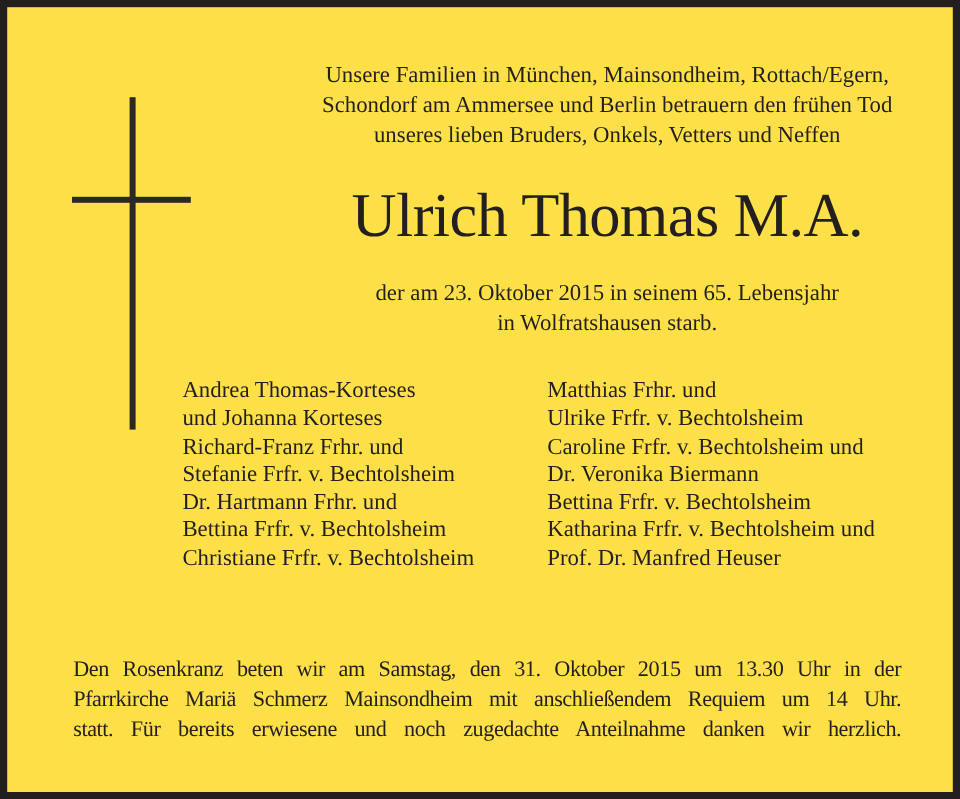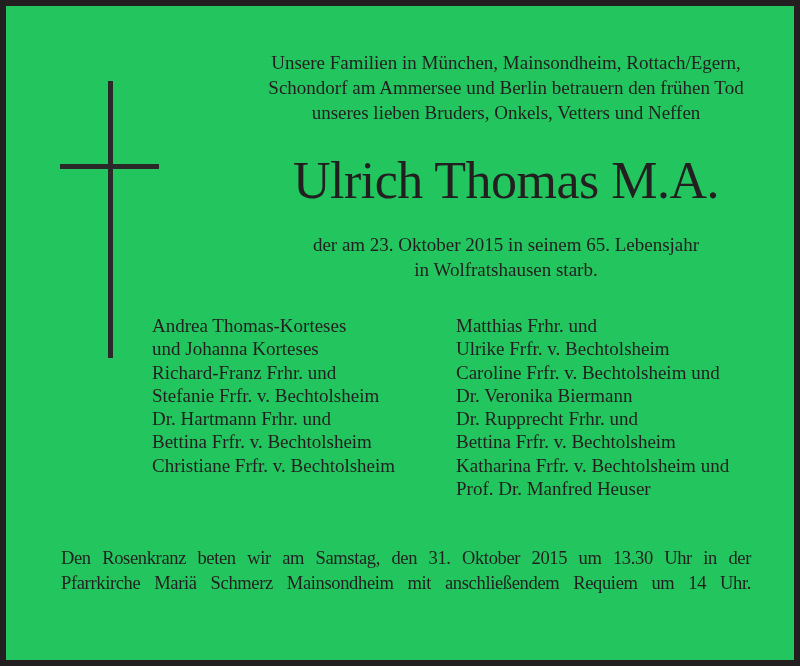--- a/index.html
+++ b/index.html
@@ -1,19 +1,19 @@
 <!DOCTYPE html>
 <html><head>
 <meta charset="utf-8">
 <style>
   html, body { margin: 0; padding: 0; background: #ffffff; }
   body { width: 800px; height: 666px; position: relative; overflow: hidden; }
   .frame {
     position: absolute; left: 0; top: 0; width: 800px; height: 666px;
-    box-sizing: border-box; border: 6px solid #231f20; background: #22c55e;
+    box-sizing: border-box; border: 6px solid #231f20; background: #fde047;
   }
   .serif { font-family: "Liberation Serif", "DejaVu Serif", serif; color: #231f20; }
   .cross-v { position: absolute; left: 102px; top: 75px; width: 5px; height: 277px; background: #2b2829; }
   .cross-h { position: absolute; left: 54px; top: 158px; width: 99px; height: 5px; background: #2b2829; }
   .intro {
     position: absolute; left: 200px; top: 44px; width: 600px;
     text-align: center; font-size: 19px; line-height: 25px;
   }
   .intro div { white-space: nowrap; }
   .name {
@@ -73,24 +73,24 @@
     <div>Dr. Hartmann Frhr. und</div>
     <div>Bettina Frfr. v. Bechtolsheim</div>
     <div>Christiane Frfr. v. Bechtolsheim</div>
   </div>
 
   <div class="mourners-right serif">
     <div>Matthias Frhr. und</div>
     <div>Ulrike Frfr. v. Bechtolsheim</div>
     <div>Caroline Frfr. v. Bechtolsheim und</div>
     <div>Dr. Veronika Biermann</div>
-    <div>Dr. Rupprecht Frhr. und</div>
     <div>Bettina Frfr. v. Bechtolsheim</div>
     <div>Katharina Frfr. v. Bechtolsheim und</div>
     <div>Prof. Dr. Manfred Heuser</div>
   </div>
 
   <div class="closing serif">
     <div>Den Rosenkranz beten wir am Samstag, den 31. Oktober 2015 um 13.30 Uhr in der</div>
     <div>Pfarrkirche Mariä Schmerz Mainsondheim mit anschließendem Requiem um 14 Uhr.</div>
+    <div class="last">statt. Für bereits erwiesene und noch zugedachte Anteilnahme danken wir herzlich.</div>
   </div>
 
 </div>
 
 </body></html>

